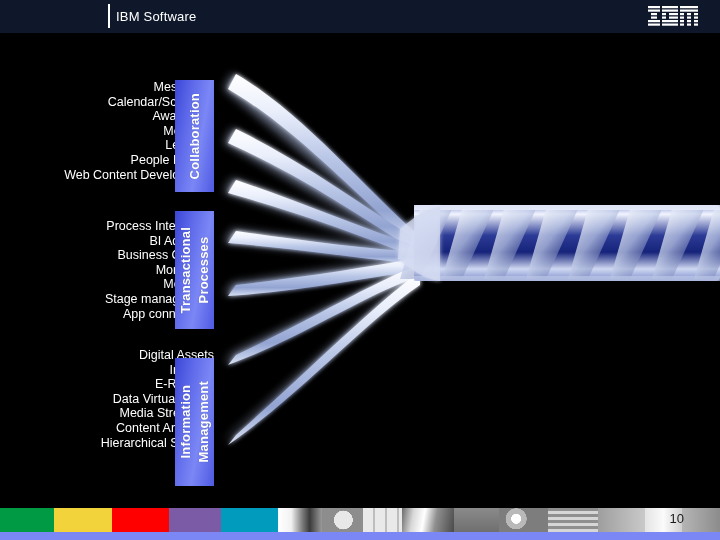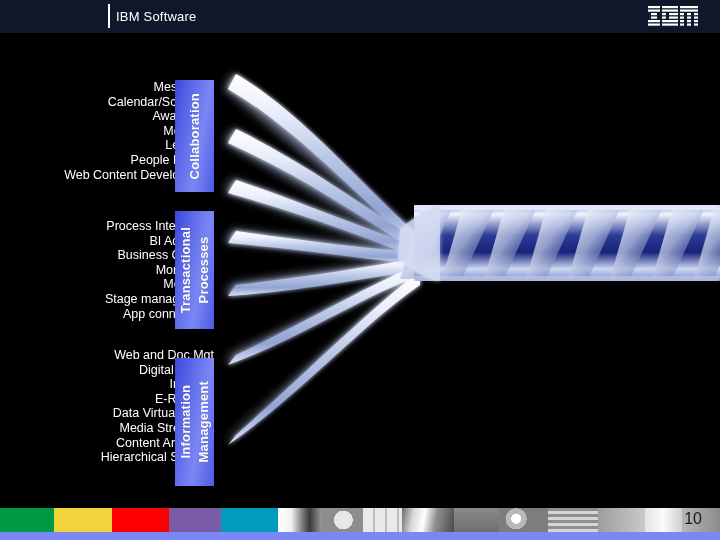--- a/index.html
+++ b/index.html
@@ -95,22 +95,22 @@
     display:flex;
   }
   .sw{ height:24px; }
   .ph{ height:24px; position:relative; overflow:hidden; }
 
   .footer-rule{
     position:absolute; left:0; top:32px; width:720px; height:8px;
     background:#7b87f5;
   }
   .page-num{
-    position:absolute; right:18px; top:12px;
-    font-size:16px; color:#1a1a1a; line-height:14px;
+    position:absolute; right:36px; top:12px;
+    font-size:13px; color:#1a1a1a; line-height:14px;
   }
 </style>
 </head>
 <body>
 
 <div class="header-band">
   <div class="header-divider"></div>
   <div class="header-title">IBM Software</div>
 
   <div class="ibm-logo" role="img">
@@ -257,21 +257,20 @@
       <div>Stage management</div>
       <div>App connectivity</div>
     </div>
   <div class="cat-tab" id="tab-trans" style="left:175px; top:178px; width:39px; height:118px;">
     <span class="vert">Transactional
 Processes</span>
   </div>
 
   <div class="cat-row" id="row-info"></div>
   <div class="cat-items" id="items-info" style="position:absolute; right:506px; top:315px; width:170px;">
-      <div>Web and Doc Mgt</div>
       <div>Digital Assets</div>
       <div>Imaging</div>
       <div>E-Records</div>
       <div>Data Virtualization</div>
       <div>Media Streaming</div>
       <div>Content Archiving</div>
       <div>Hierarchical Storage</div>
     </div>
   <div class="cat-tab" id="tab-info" style="left:175px; top:325px; width:39px; height:128px;">
     <span class="vert">Information

